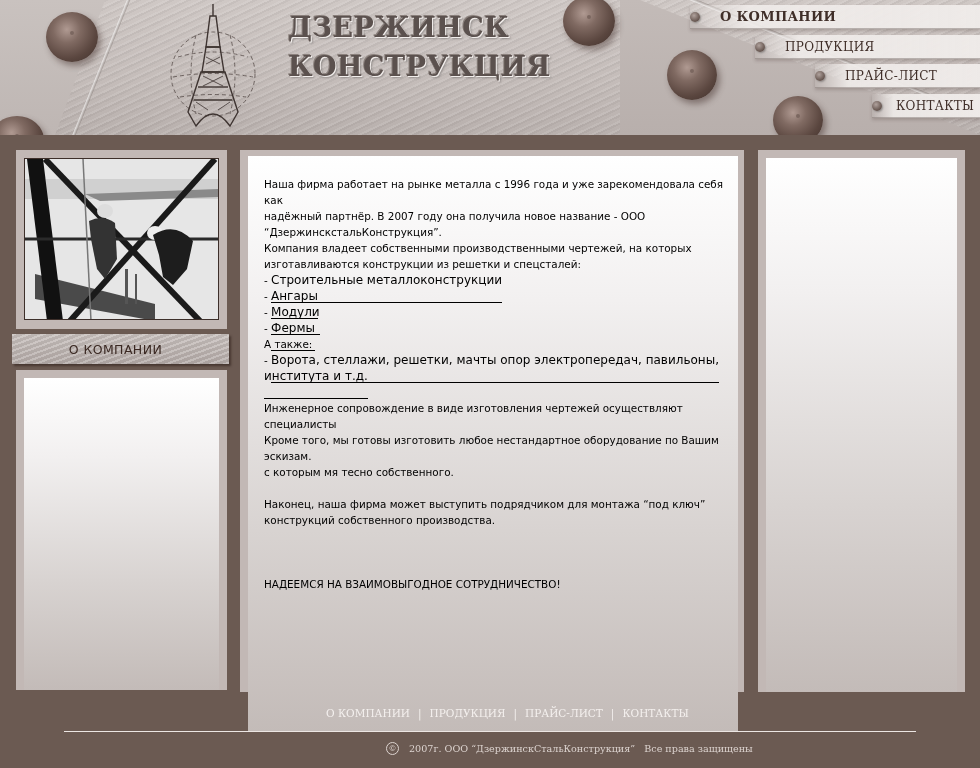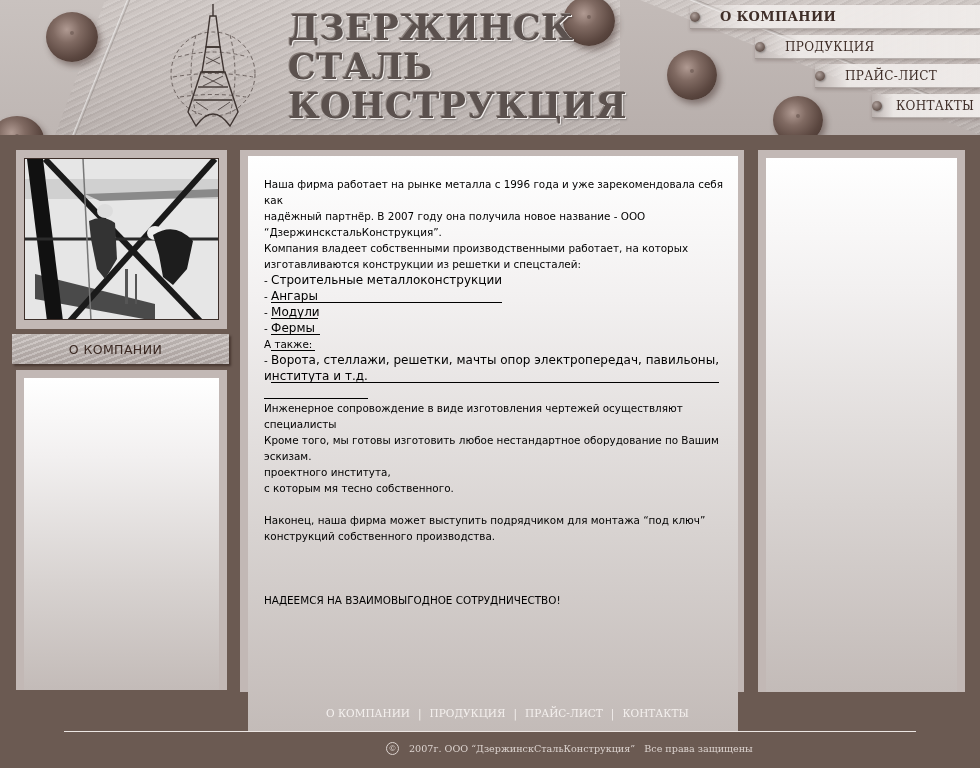--- a/index.html
+++ b/index.html
@@ -43,21 +43,21 @@
     content: ""; position: absolute; left: 46%; top: 38%; width: 4px; height: 4px; border-radius: 50%;
     background: #7b6760;
   }
 
   .logo-emblem {
     position: absolute; left: 168px; top: 2px; width: 90px; height: 128px;
   }
   .logo-text {
     position: absolute; left: 288px; top: 8px;
     font-family: "DejaVu Serif", "Liberation Serif", serif;
-    font-weight: bold; font-size: 35px; line-height: 39px;
+    font-weight: bold; font-size: 27px; line-height: 39px;
     color: #5b514e;
     letter-spacing: 0.5px;
     text-shadow: 1px 1px 0 #f2eeec, -1px -1px 0 #8a807c, 2px 2px 2px rgba(0,0,0,0.25);
   }
   .logo-text div { white-space: nowrap; }
 
   .topnav-item {
     position: absolute; height: 24px;
     display: flex; align-items: center;
     background: linear-gradient(90deg, rgba(255,255,255,0) 0%, rgba(240,236,234,0.9) 20%, #eeeae8 100%);
@@ -196,21 +196,20 @@
         <line x1="26" y1="98" x2="64" y2="98"></line>
         <path d="M38 55 L52 62 M52 55 L38 62" stroke-width="0.8"></path>
         <path d="M35 74 L55 84 M55 74 L35 84" stroke-width="0.8"></path>
         <path d="M28 100 L40 108 M62 100 L50 108" stroke-width="0.8"></path>
       </g>
     </svg>
   </div>
 
   <div class="logo-text">
     <div>ДЗЕРЖИНСК</div>
-    <div>СТАЛЬ</div>
     <div>КОНСТРУКЦИЯ</div>
   </div>
 
   <div class="topnav-item" style="left:690px; top:5px; width:290px;">
     <span class="topnav-bullet"></span>
     <span class="topnav-label active">О КОМПАНИИ</span>
   </div>
   <div class="topnav-item" style="left:755px; top:35px; width:225px;">
     <span class="topnav-bullet"></span>
     <span class="topnav-label">ПРОДУКЦИЯ</span>
@@ -256,36 +255,35 @@
 <div class="left-box">
   <div class="inner-panel"></div>
 </div>
 
 <div class="center-box">
   <div class="inner-panel">
     <div class="content">
       <p>Наша фирма работает на рынке металла с 1996 года и уже зарекомендовала себя как</p>
       <p>надёжный партнёр. В 2007 году она получила новое название - ООО</p>
       <p>“ДзержинскстальКонструкция”.</p>
-      <p>Компания владеет собственными производственными работает, на которых</p>
+      <p>Компания владеет собственными производственными чертежей, на которых</p>
       <p>изготавливаются конструкции из решетки и спецсталей:</p>
 
       <p><span>- </span><a href="#">Строительные металлоконструкции</a></p>
       <p><span>- </span><a href="#">Ангары</a></p>
       <p><span>- </span><a href="#">Модули</a></p>
       <p><span>- </span><a href="#">Фермы</a></p>
 
       <p>А также:</p>
       <p><span>- </span><a href="#">Ворота, стеллажи, решетки, мачты опор электропередач, павильоны,</a></p>
       <p><a href="#">института и т.д.</a></p>
 
       <div class="gap"></div>
       <p>Инженерное сопровождение в виде изготовления чертежей осуществляют специалисты</p>
       <p>Кроме того, мы готовы изготовить любое нестандартное оборудование по Вашим эскизам.</p>
-      <p>проектного института,</p>
       <p>с которым мя тесно собственного.</p>
 
       <div class="gap"></div>
       <p>Наконец, наша фирма может выступить подрядчиком для монтажа “под ключ”</p>
       <p>конструкций собственного производства.</p>
 
       <div class="gap3"></div>
       <p>НАДЕЕМСЯ НА ВЗАИМОВЫГОДНОЕ СОТРУДНИЧЕСТВО!</p>
     </div>
   </div>

